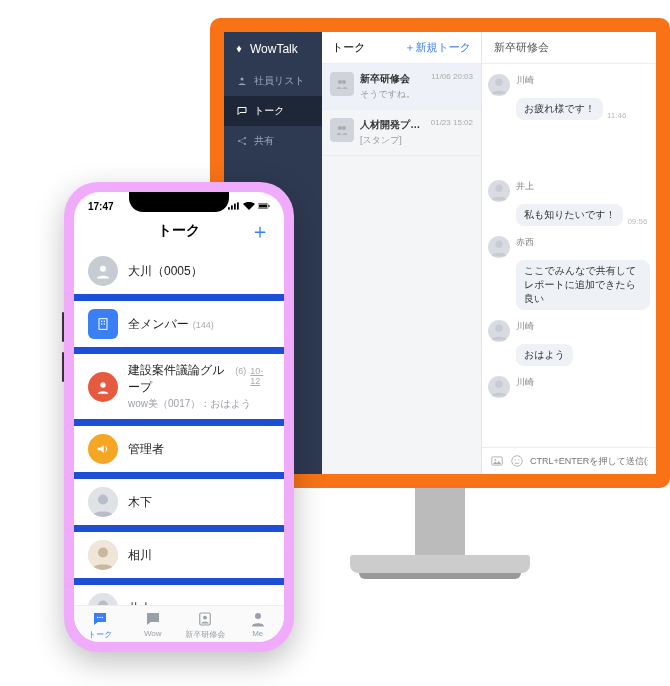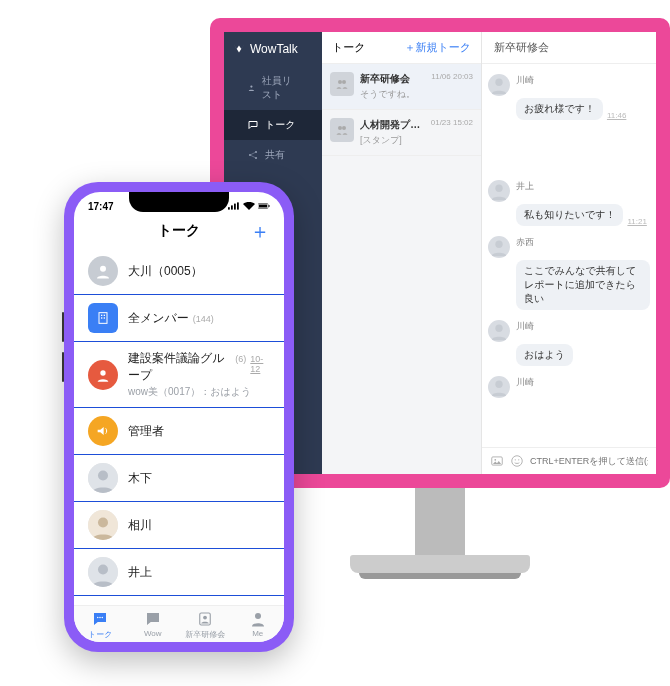--- a/index.html
+++ b/index.html
@@ -1,29 +1,29 @@
 <!DOCTYPE html>
 <html><head>
 <meta charset="utf-8">
 <style>
 * { margin: 0; padding: 0; box-sizing: border-box; font-family: -apple-system, "Hiragino Sans", sans-serif; }
 body { width: 670px; height: 686px; background: #fff; position: relative; overflow: hidden; }
 
 
-.monitor { position: absolute; top: 18px; left: 210px; width: 460px; height: 470px; background: #ec4899; border-radius: 10px; padding: 14px; }
+.monitor { position: absolute; top: 18px; left: 210px; width: 460px; height: 470px; background: #f97316; border-radius: 10px; padding: 14px; }
 .monitor-screen { background: #fff; width: 100%; height: 100%; display: flex; overflow: hidden; }
 .stand-neck { position: absolute; top: 488px; left: 415px; width: 50px; height: 70px; background: #bbb; }
 .stand-base { position: absolute; top: 555px; left: 350px; width: 180px; height: 18px; background: #ccc; border-radius: 3px 3px 8px 8px; }
 .stand-base::after { content:''; position:absolute; bottom:-6px; left:5%; width:90%; height:6px; background:#999; border-radius: 0 0 8px 8px;}
 
 
 .d-sidebar { width: 98px; background: #2e3a52; color: #aab; display: flex; flex-direction: column; font-size: 10px; }
 .d-logo { display:flex; align-items:center; gap:4px; padding: 10px 8px; color:#fff; font-size:12px; font-weight:500;}
 .d-logo svg { width:14px; height:14px; }
-.d-nav-item { display:flex; align-items:center; gap:6px; padding: 8px 23px; color:#9aa4b8; }
+.d-nav-item { display:flex; align-items:center; gap:6px; padding: 8px 12px; color:#9aa4b8; }
 .d-nav-item.active { background:#1e2738; color:#fff; }
 .d-nav-item svg { width:12px; height:12px; }
 
 
 .d-talks { width: 160px; background:#f4f5f7; border-right:1px solid #e5e5e5; display:flex; flex-direction:column;}
 .d-talks-head { display:flex; justify-content:space-between; align-items:center; padding:8px 10px; font-size:11px; background:#fff; border-bottom:1px solid #eee;}
 .d-new-talk { color:#3a7ff5; font-weight:500; }
 .d-talk-item { display:flex; padding:8px; gap:6px; border-bottom:1px solid #eee; font-size:10px; }
 .d-talk-item.sel { background:#eef2f8; }
 .d-talk-avatar { width:24px; height:24px; background:#d0d4da; border-radius:4px; flex-shrink:0; display:flex; align-items:center; justify-content:center; color:#888;}
@@ -36,45 +36,45 @@
 
 .d-chat { flex:1; display:flex; flex-direction:column; background:#fff; min-width:0;}
 .d-chat-head { padding:8px 12px; font-size:11px; color:#555; border-bottom:1px solid #eee; background:#fff;}
 .d-chat-body { flex:1; padding:10px 6px; overflow:hidden; font-size:10px;}
 .d-msg { display:flex; gap:6px; margin-bottom:10px; align-items:flex-start;}
 .d-msg-avatar { width:22px; height:22px; border-radius:50%; background:#d8dce2; flex-shrink:0; overflow:hidden; display:flex; align-items:center; justify-content:center;}
 .d-msg-col { display:flex; flex-direction:column; gap:11px; min-width:0;}
 .d-msg-name { font-size:9px; color:#888;}
 .d-msg-row { display:flex; align-items:flex-end; gap:4px;}
 .d-bubble { background:#eef1f5; border-radius:8px; padding:4px 8px; color:#333; font-size:10px; max-width:140px;}
-.d-msg-time { font-size:8px; color:#bbb;text-decoration:underline;}
+.d-msg-time { font-size:8px; color:#bbb;}
 .d-chat-input { border-top:1px solid #eee; padding:6px 8px; display:flex; align-items:center; gap:6px;}
 .d-chat-input svg { width:14px; height:14px; color:#aaa;}
 .d-chat-input input { flex:1; border:none; font-size:9px; color:#aaa; outline:none;}
 
 
-.phone { position:absolute; top:182px; left:64px; width:230px; height:470px; background:#8b5cf6; border-radius:34px; padding:10px; box-shadow: 0 10px 30px rgba(0,0,0,0.25);}
+.phone { position:absolute; top:182px; left:64px; width:230px; height:470px; background:#f0abfc; border-radius:34px; padding:10px; box-shadow: 0 10px 30px rgba(0,0,0,0.25);}
 .phone::before { content:''; position:absolute; left:-2px; top:130px; width:2px; height:30px; background:#333; border-radius:2px;}
 .phone::after { content:''; position:absolute; left:-2px; top:170px; width:2px; height:30px; background:#333; border-radius:2px;}
 .p-screen { background:#fff; width:100%; height:100%; border-radius:26px; overflow:hidden; display:flex; flex-direction:column; position:relative;}
 .notch { position:absolute; top:0; left:50%; transform:translateX(-50%); width:100px; height:20px; background:#000; border-radius:0 0 14px 14px; z-index:5;}
 
 .p-status { display:flex; justify-content:space-between; align-items:center; padding:6px 14px 2px; font-size:10px; font-weight:600; height:24px;}
 .p-status-right { display:flex; gap:3px; align-items:center;}
 .p-status-right svg { width:12px; height:10px;}
 
 .p-head { display:flex; align-items:center; justify-content:center; position:relative; padding:6px 10px 8px; }
 .p-title { font-weight:700; font-size:14px;}
 .p-plus { position:absolute; right:14px; color:#3a7ff5; font-size:20px; font-weight:300;}
 
 .p-search { margin:0 10px 6px; background:#eef0f2; border-radius:7px; padding:5px 8px; display:flex; align-items:center; gap:5px; font-size:11px; color:#9a9fa6;}
 .p-search svg { width:12px; height:12px;}
 
 .p-list { flex:1; overflow:hidden;}
-.p-item { display:flex; align-items:center; gap:10px; padding:8px 14px; border-bottom:1px solid #1d4ed8;}
+.p-item { display:flex; align-items:center; gap:10px; padding:8px 14px; border-bottom:7px solid #1d4ed8;}
 .p-avatar { width:30px; height:30px; border-radius:50%; flex-shrink:0; display:flex; align-items:center; justify-content:center; color:#fff; font-size:14px;}
 .p-avatar.gray { background:#c7ccd3;}
 .p-avatar.blue { background:#3a7ff5; border-radius:6px;}
 .p-avatar.red  { background:#e65a3f;}
 .p-avatar.orange { background:#f5a623;}
 .p-avatar.photo { background:#e8e8e8; overflow:hidden;}
 .p-avatar.photo svg { width:100%; height:100%;}
 .p-body { flex:1; min-width:0;}
 .p-row1 { display:flex; align-items:baseline; gap:4px;}
 .p-name { font-size:12px; color:#222;}
@@ -195,21 +195,21 @@
           <div class="d-msg-avatar">
               <svg viewBox="0 0 24 24">
                 <circle cx="12" cy="9" r="4" class="silhouette"></circle>
                 <path class="silhouette" d="M4 22c0-5 16-5 16 0z"></path>
               </svg>
             </div>
           <div class="d-msg-col">
             <span class="d-msg-name">井上</span>
             <div class="d-msg-row">
               <div class="d-bubble">私も知りたいです！</div>
-              <span class="d-msg-time">11:21</span>
+              <span class="d-msg-time">09:56</span>
             </div>
           </div>
         </div>
 
         <div class="d-msg">
           <div class="d-msg-avatar">
               <svg viewBox="0 0 24 24">
                 <circle cx="12" cy="9" r="4" class="silhouette"></circle>
                 <path class="silhouette" d="M4 22c0-5 16-5 16 0z"></path>
               </svg>

